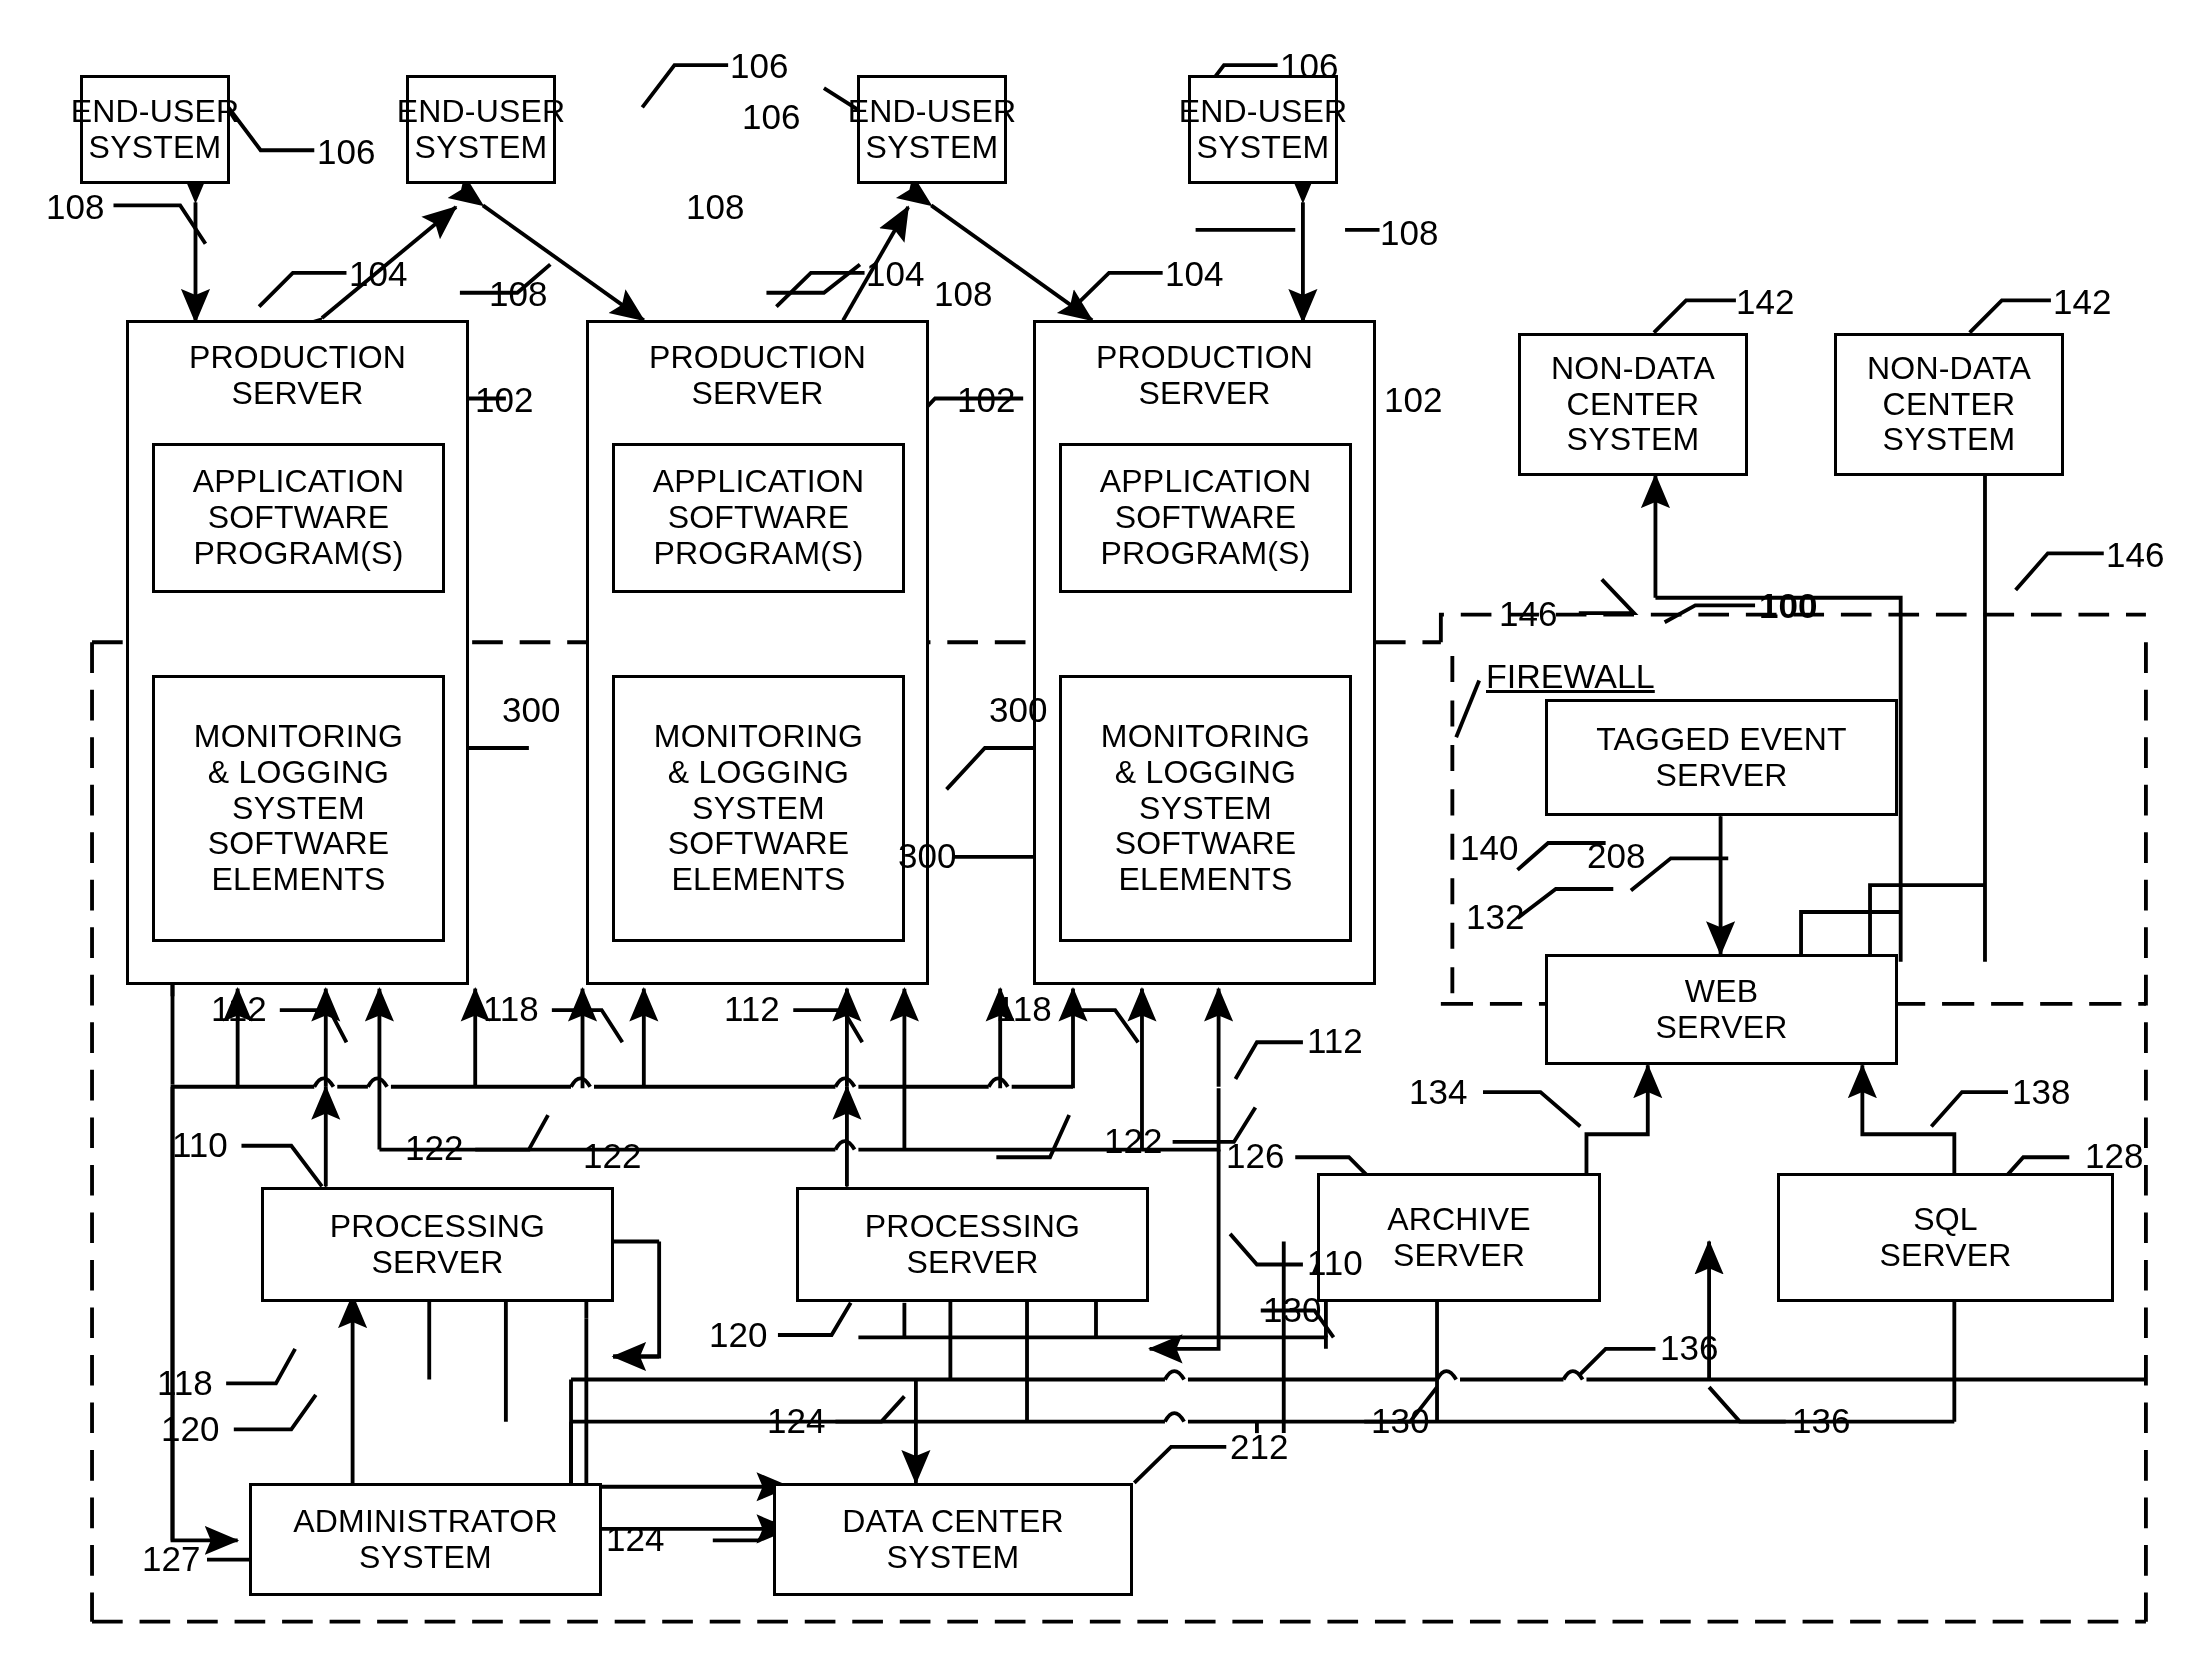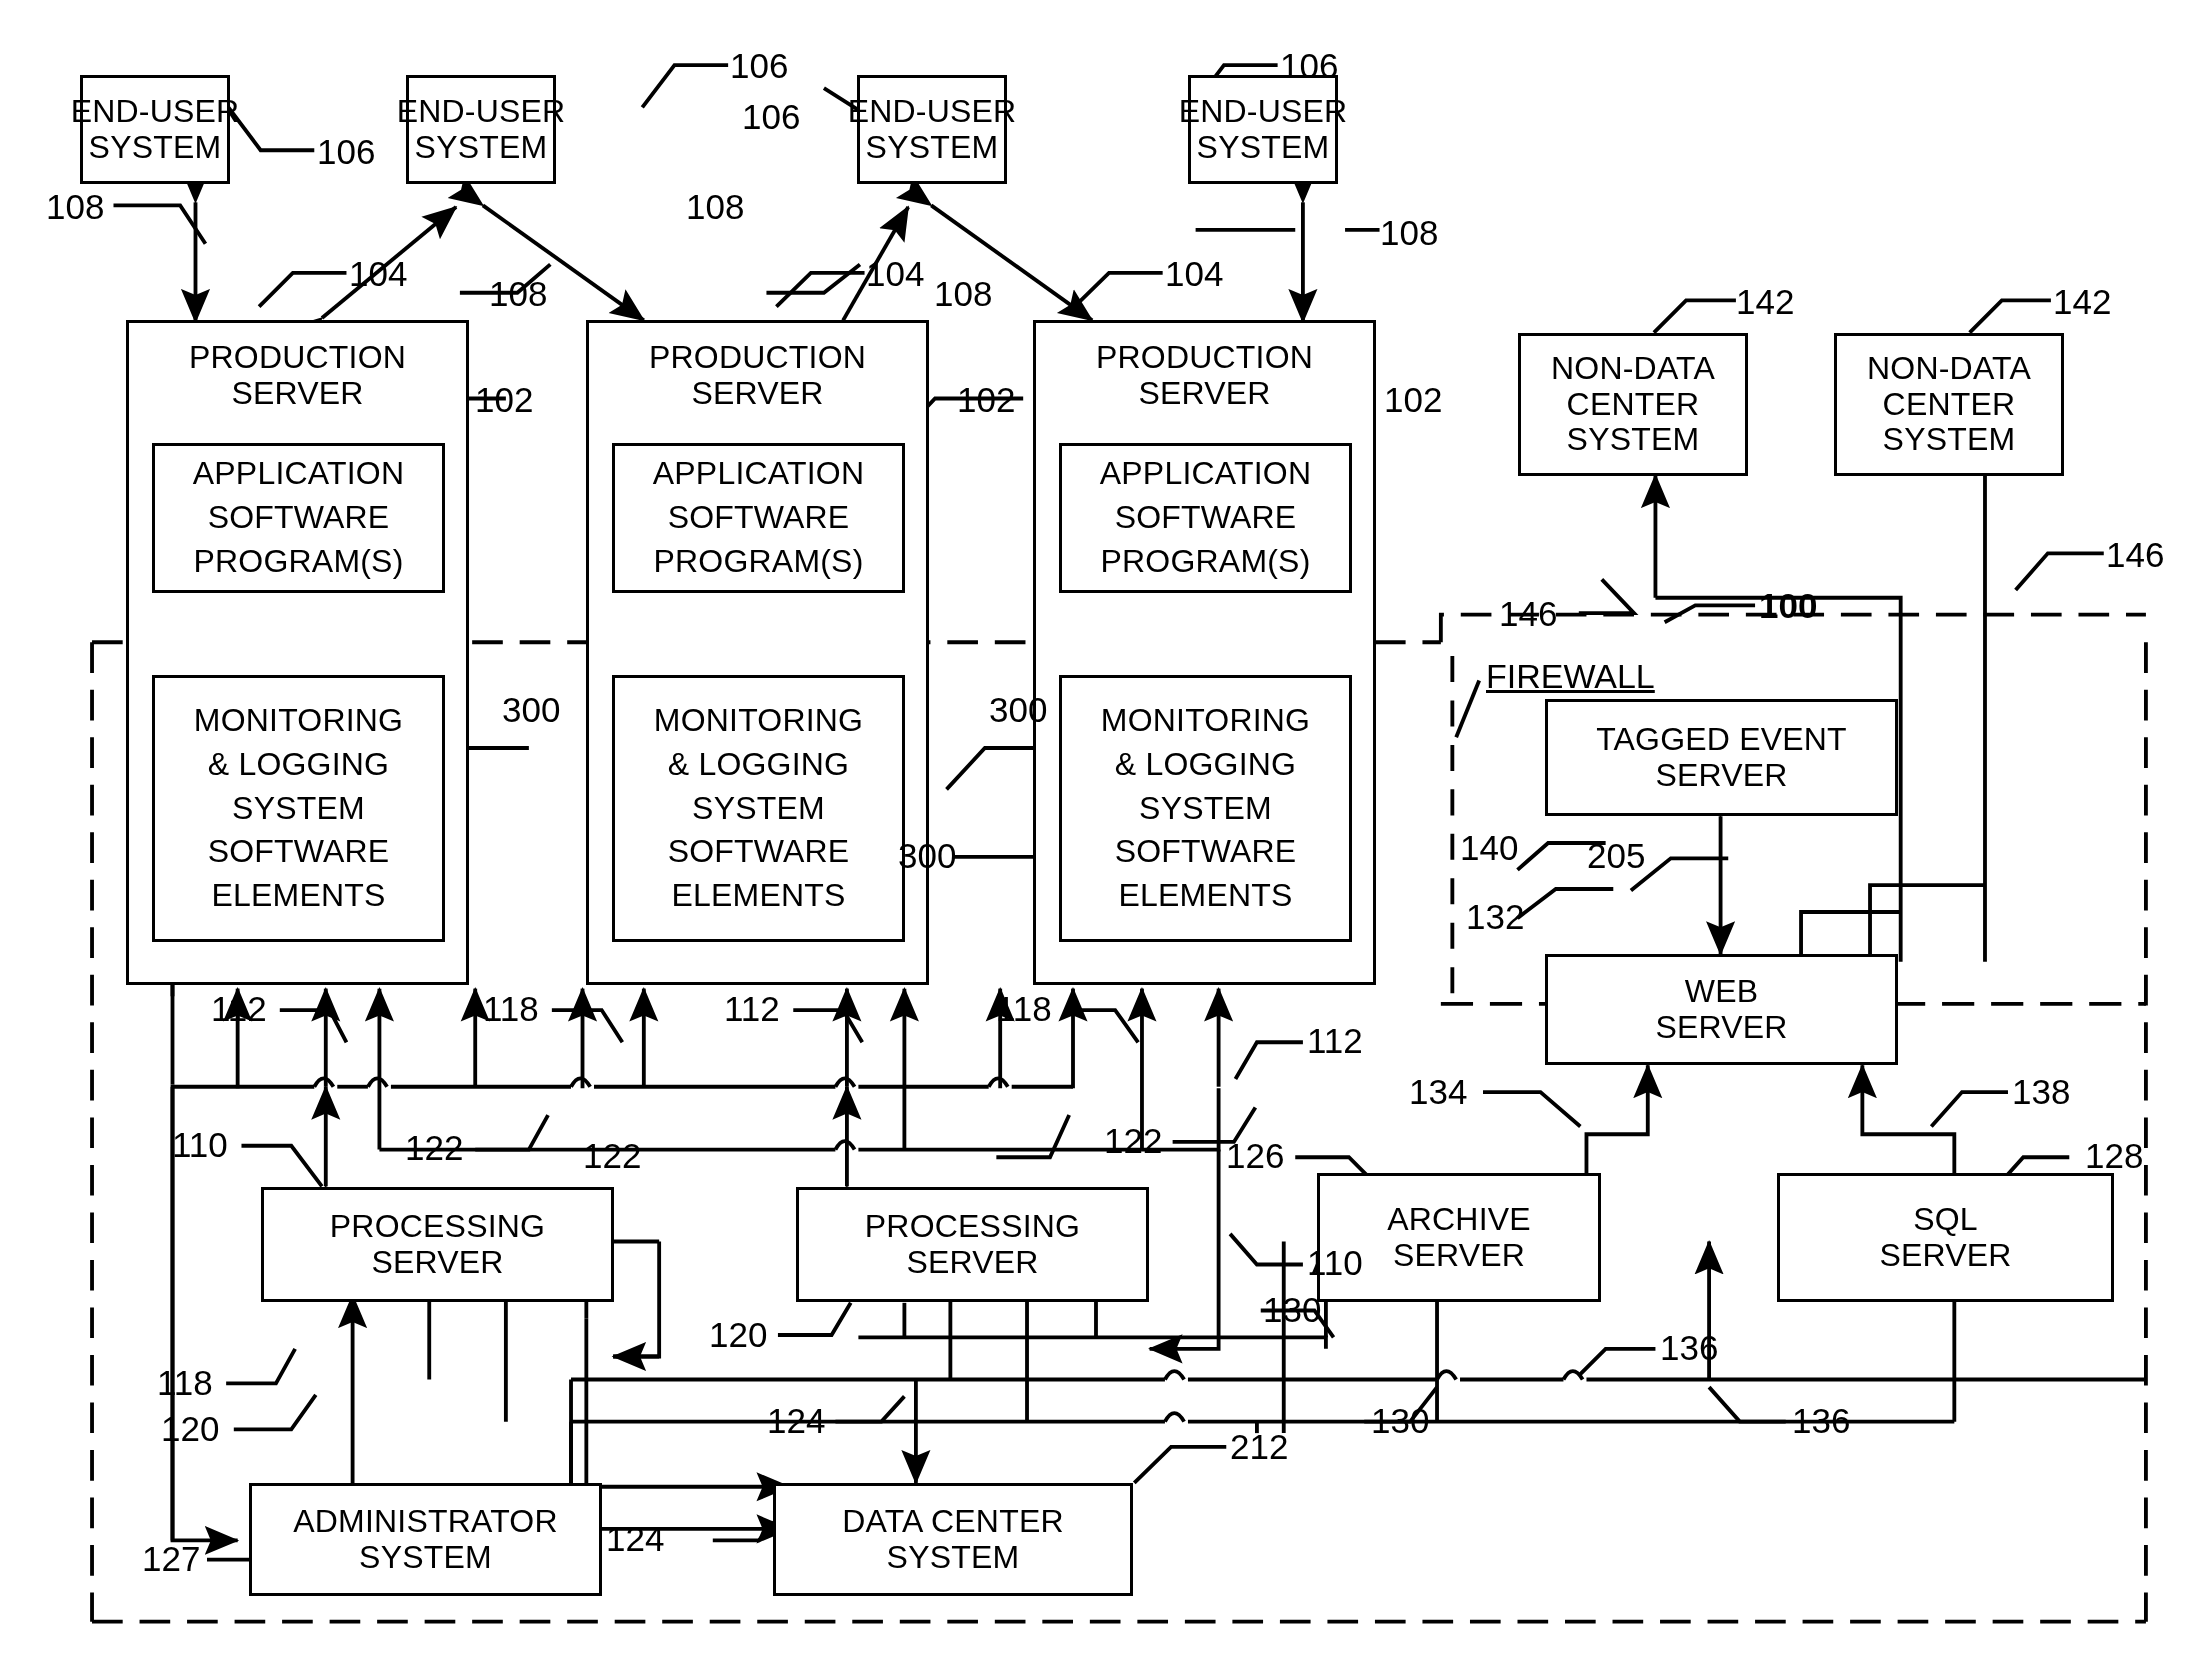--- a/index.html
+++ b/index.html
@@ -37,21 +37,21 @@
     white-space:nowrap;
   }
   .fwlabel{
     position:absolute;
     font-size:34px;
     color:#000;
     z-index:6;
     white-space:nowrap;
     text-decoration:underline;
   }
-  .inner-wrap{z-index:6;gap:8px;}
+  .inner-wrap{z-index:6;}
 </style>
 </head>
 <body>
 
 <div id="root">
 
   <svg class="layer" viewBox="0 0 2877 2183">
     <defs>
       <marker id="ah" markerWidth="10" markerHeight="10" refX="8.6" refY="4" orient="auto" markerUnits="strokeWidth">
         <path d="M0,0.2 L9,4 L0,7.8 L1.6,4 Z" fill="#000"></path>
@@ -404,21 +404,21 @@
   <div class="refnum" style="left:2106px;top:535px;">146</div>
 
   <div class="refnum" style="left:1759px;top:586px;font-weight:bold;">100</div>
 
   <div class="refnum" style="left:502px;top:690px;">300</div>
   <div class="refnum" style="left:989px;top:690px;">300</div>
   <div class="refnum" style="left:898px;top:836px;">300</div>
 
   <div class="refnum" style="left:1460px;top:828px;">140</div>
 
-  <div class="refnum" style="left:1587px;top:836px;">205</div>
+  <div class="refnum" style="left:1587px;top:836px;">208</div>
   <div class="refnum" style="left:1466px;top:897px;">132</div>
 
   <div class="refnum" style="left:211px;top:989px;">112</div>
   <div class="refnum" style="left:724px;top:989px;">112</div>
   <div class="refnum" style="left:1307px;top:1021px;">112</div>
 
   <div class="refnum" style="left:483px;top:989px;">118</div>
   <div class="refnum" style="left:996px;top:989px;">118</div>
   <div class="refnum" style="left:157px;top:1363px;">118</div>
 

